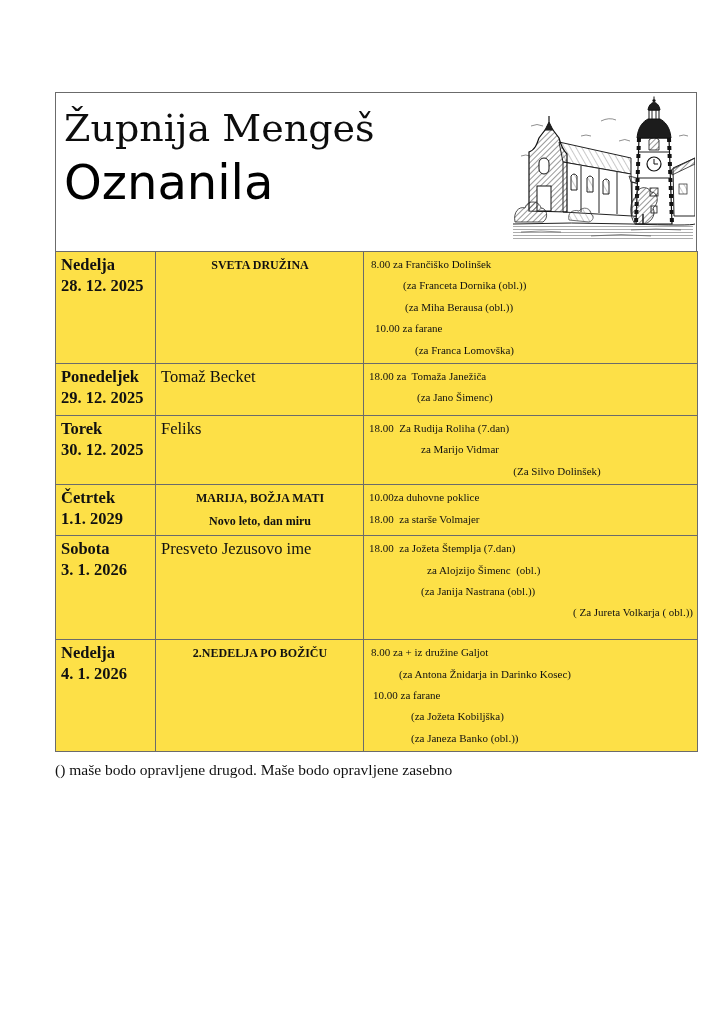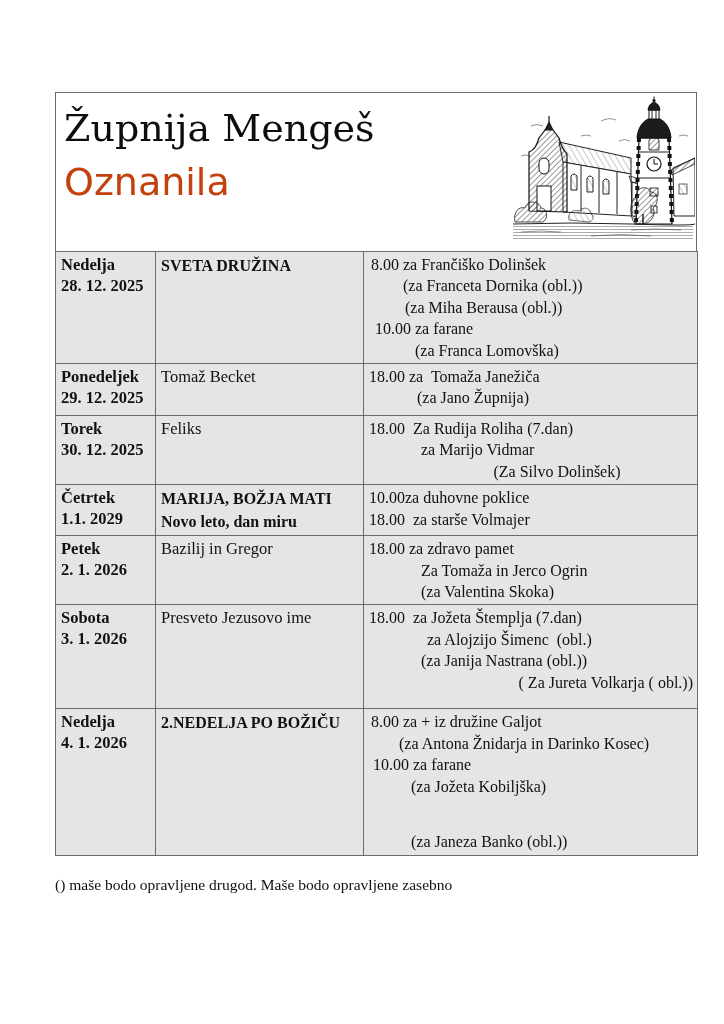--- a/index.html
+++ b/index.html
@@ -29,53 +29,53 @@
     line-height:54px;
   }
   .title-l1{
     font-family:"DejaVu Serif", serif;
     font-size:38px;
     color:#0d0d0d;
     white-space:nowrap;
   }
   .title-l2{
     font-family:"DejaVu Sans", sans-serif;
-    font-size:38px;
-    color:#c2410c;
+    font-size:48px;
+    color:#000000;
     white-space:nowrap;
   }
   .church{
     position:absolute;
     top:3px;right:1px;
     width:184px;height:150px;
     background:#fff;
   }
   table.sched{
     table-layout:fixed;
     width:642px;
     border-collapse:collapse;
     margin-top:-1px;
-    background:#e5e5e5;
+    background:#fde047;
   }
   table.sched td{
     border:1px solid #6b6b6b;
     vertical-align:top;
     padding:2px 4px 2px 5px;
     overflow:hidden;
   }
   .c-date{width:100px;font-weight:bold;font-size:16.5px;line-height:21px;}
   .c-feast{width:208px;font-size:16.5px;line-height:21px;}
-  .c-int{width:334px;font-size:16px;line-height:21.4px;}
+  .c-int{width:334px;font-size:11px;line-height:21.4px;}
   .feast-line{white-space:nowrap;}
-  .feast-line.b{font-weight:bold;font-size:16px;line-height:23px;white-space:normal;}
+  .feast-line.b{font-weight:bold;font-size:12px;line-height:23px;white-space:normal;text-align:center;}
   .int-line{white-space:pre-wrap;}
   .footnote{
     font-size:15.5px;
     line-height:19px;
-    margin-top:19px;
+    margin-top:8px;
     color:#111;
   }
   svg .ln{stroke:#222;fill:none;stroke-width:1;}
   svg .lnth{stroke:#444;fill:none;stroke-width:0.6;}
 </style>
 </head>
 <body>
 
 <div class="page">
   <div class="content">
@@ -197,21 +197,21 @@
           <tr style="height: 52px;">
             <td class="c-date">
               <div>Ponedeljek</div>
               <div>29. 12. 2025</div>
             </td>
             <td class="c-feast">
               <div class="feast-line">Tomaž Becket</div>
             </td>
             <td class="c-int">
               <div class="int-line" style="padding-left: 0px;">18.00 za  Tomaža Janežiča</div>
-              <div class="int-line" style="padding-left: 48px;">(za Jano Župnija)</div>
+              <div class="int-line" style="padding-left: 48px;">(za Jano Šimenc)</div>
             </td>
           </tr>
           <tr style="height: 64px;">
             <td class="c-date">
               <div>Torek</div>
               <div>30. 12. 2025</div>
             </td>
             <td class="c-feast">
               <div class="feast-line">Feliks</div>
             </td>
@@ -226,34 +226,20 @@
               <div>Četrtek</div>
               <div>1.1. 2029</div>
             </td>
             <td class="c-feast">
               <div class="feast-line b">MARIJA, BOŽJA MATI</div>
               <div class="feast-line b">Novo leto, dan miru</div>
             </td>
             <td class="c-int">
               <div class="int-line" style="padding-left: 0px;">10.00za duhovne poklice</div>
               <div class="int-line" style="padding-left: 0px;">18.00  za starše Volmajer</div>
-            </td>
-          </tr>
-          <tr style="height: 63px;">
-            <td class="c-date">
-              <div>Petek</div>
-              <div>2. 1. 2026</div>
-            </td>
-            <td class="c-feast">
-              <div class="feast-line">Bazilij in Gregor</div>
-            </td>
-            <td class="c-int">
-              <div class="int-line" style="padding-left: 0px;">18.00 za zdravo pamet</div>
-              <div class="int-line" style="padding-left: 52px;">Za Tomaža in Jerco Ogrin</div>
-              <div class="int-line" style="padding-left: 52px;">(za Valentina Skoka)</div>
             </td>
           </tr>
           <tr style="height: 104px;">
             <td class="c-date">
               <div>Sobota</div>
               <div>3. 1. 2026</div>
             </td>
             <td class="c-feast">
               <div class="feast-line">Presveto Jezusovo ime</div>
             </td>
@@ -270,21 +256,21 @@
               <div>4. 1. 2026</div>
             </td>
             <td class="c-feast">
               <div class="feast-line b">2.NEDELJA PO BOŽIČU</div>
             </td>
             <td class="c-int">
               <div class="int-line" style="padding-left: 2px;">8.00 za + iz družine Galjot</div>
               <div class="int-line" style="padding-left: 30px;">(za Antona Žnidarja in Darinko Kosec)</div>
               <div class="int-line" style="padding-left: 4px;">10.00 za farane</div>
               <div class="int-line" style="padding-left: 42px;">(za Jožeta Kobiljška)</div>
-              <div class="int-line" style="padding-left: 42px; margin-top: 34px;">(za Janeza Banko (obl.))</div>
+              <div class="int-line" style="padding-left: 42px;">(za Janeza Banko (obl.))</div>
             </td>
           </tr>
         </tbody>
     </table>
 
     <div class="footnote">() maše bodo opravljene drugod. Maše bodo opravljene zasebno</div>
 
   </div>
 </div>
 

